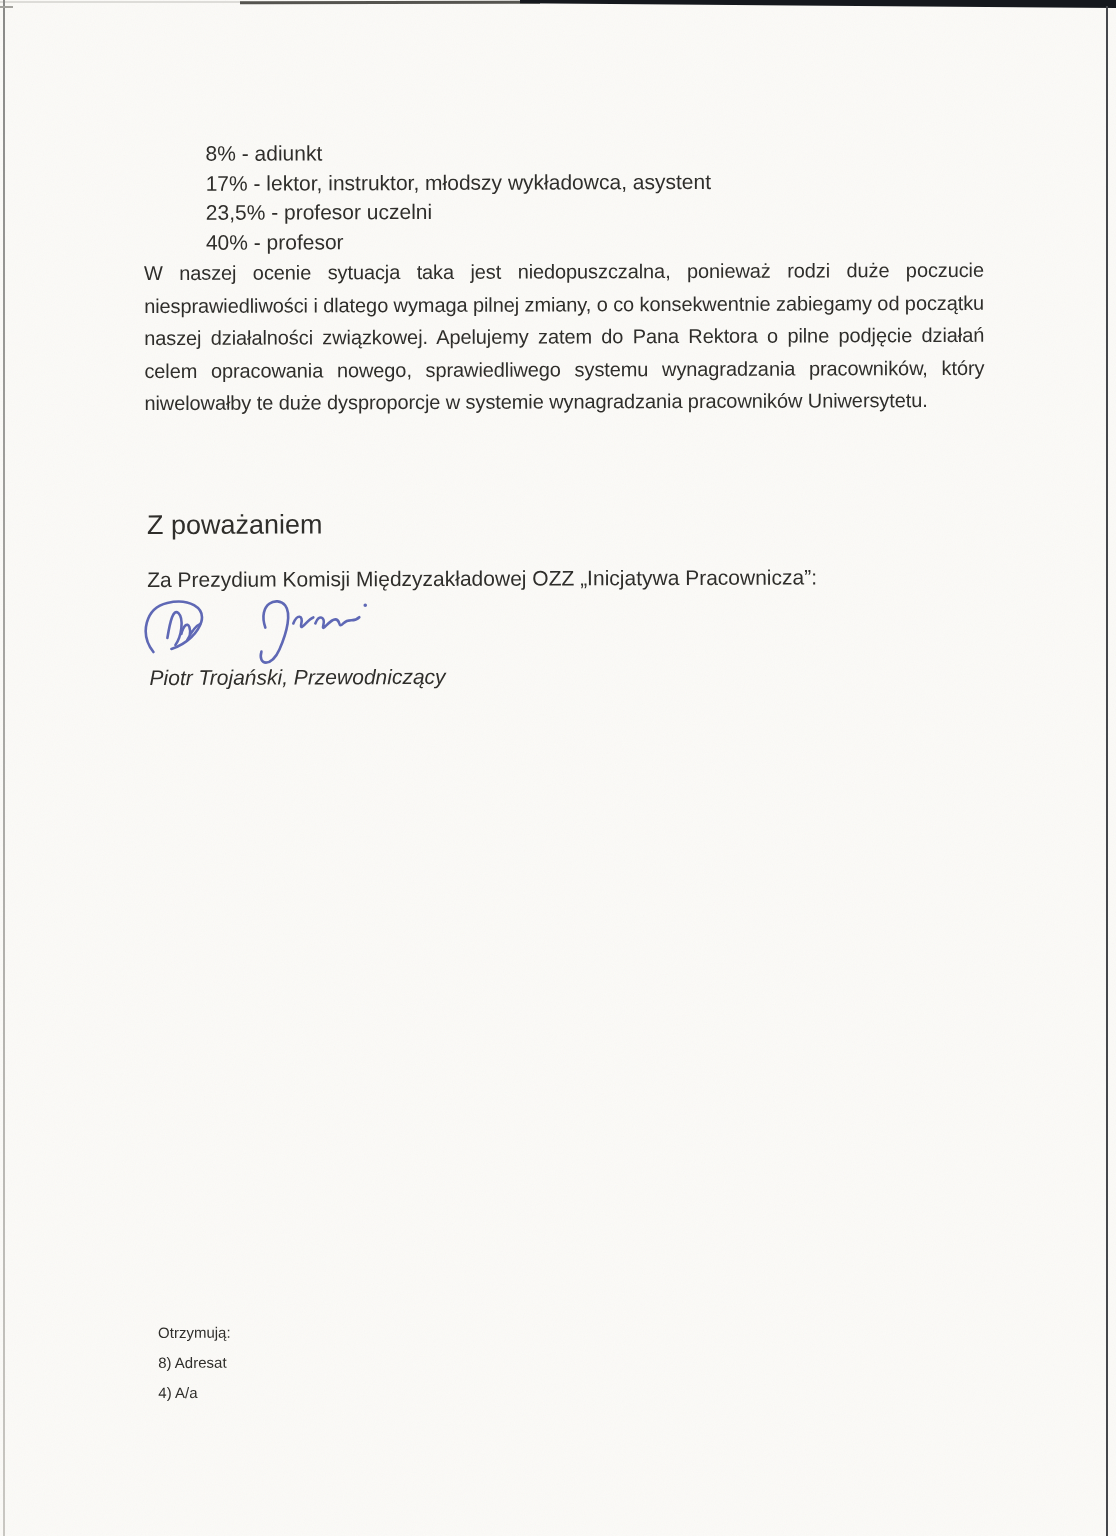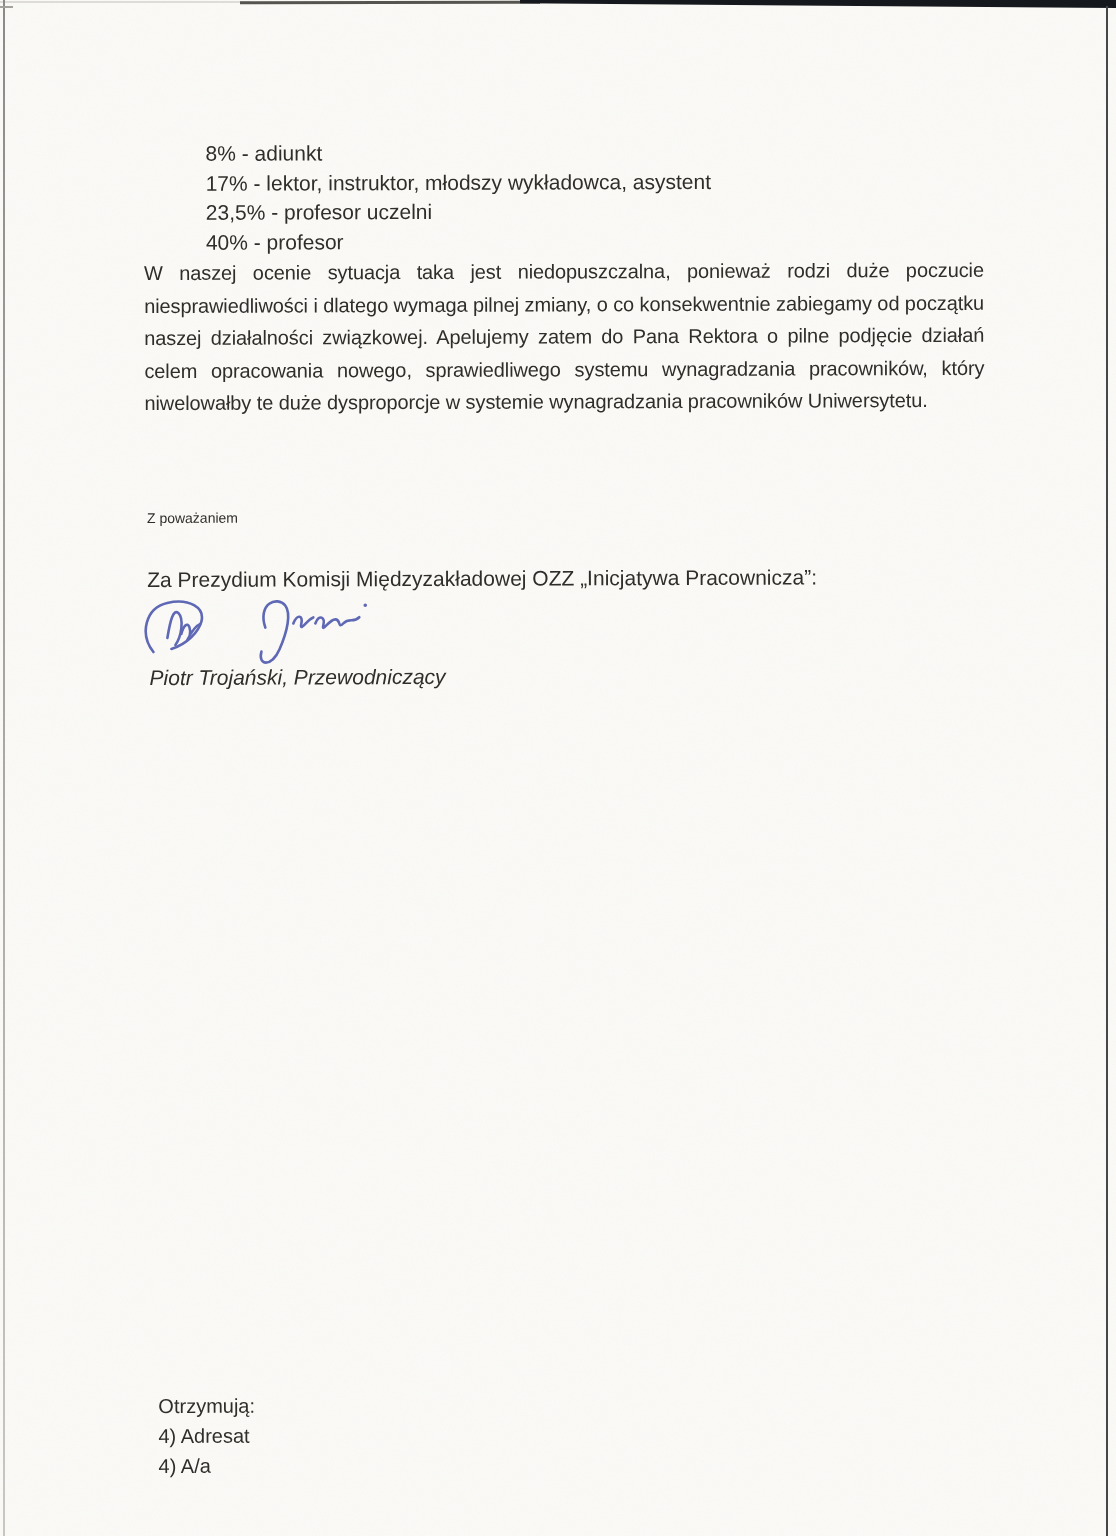--- a/index.html
+++ b/index.html
@@ -26,26 +26,26 @@
 
   .pct-list { position: absolute; left: 208px; top: 139px; font-size: 21px; }
   .pct-list .row { height: 29.5px; line-height: 29.5px; white-space: nowrap; }
 
   .para {
     position: absolute; left: 146px; top: 257px; width: 840px;
     font-size: 20px; line-height: 32.6px;
     text-align: justify; letter-spacing: -0.1px;
   }
 
-  .valediction { position: absolute; left: 148px; top: 510px; font-size: 14px; text-align: center; }
+  .valediction { position: absolute; left: 148px; top: 510px; font-size: 27px; text-align: center; }
   .sig-intro   { position: absolute; left: 148px; top: 568px; font-size: 21px; white-space: nowrap; }
   .signature   { position: absolute; left: 138px; top: 594px; width: 320px; height: 78px; }
   .signer      { position: absolute; left: 150px; top: 666px; font-size: 21px; font-style: italic; white-space: nowrap; }
 
-  .distribution { position: absolute; left: 156px; top: 1391px; font-size: 20px; }
+  .distribution { position: absolute; left: 156px; top: 1318px; font-size: 15px; }
   .distribution .row { height: 30px; line-height: 30px; white-space: nowrap; }
 </style>
 </head>
 <body>
 
 <svg class="noise" width="1116" height="1536">
   <filter id="n">
       <feTurbulence type="fractalNoise" baseFrequency="0.9" numOctaves="2"></feTurbulence>
     </filter>
   <rect width="1116" height="1536" filter="url(#n)"></rect>
@@ -80,17 +80,17 @@
     <path d="M128 34 C120 10 140 2 148 12 C154 20 150 38 142 56 C134 74 120 72 124 58" stroke="#4a55ad"></path>
     <path d="M156 30 C160 20 166 22 164 30 C162 40 170 26 176 24" stroke="#4a55ad"></path>
     <path d="M178 30 C182 20 188 24 186 32 C184 40 192 26 198 26 C204 26 200 36 206 30 C212 24 216 30 222 24" stroke="#4a55ad"></path>
     <circle cx="228" cy="12" r="1.8" stroke="none" fill="#4a55ad"></circle>
   </svg>
 
   <div class="signer">Piotr Trojański, Przewodniczący</div>
 
   <div class="distribution">
     <div class="row">Otrzymują:</div>
-    <div class="row">4) Adresat</div>
+    <div class="row">8) Adresat</div>
     <div class="row">4) A/a</div>
   </div>
 
 </div>
 
 </body></html>

